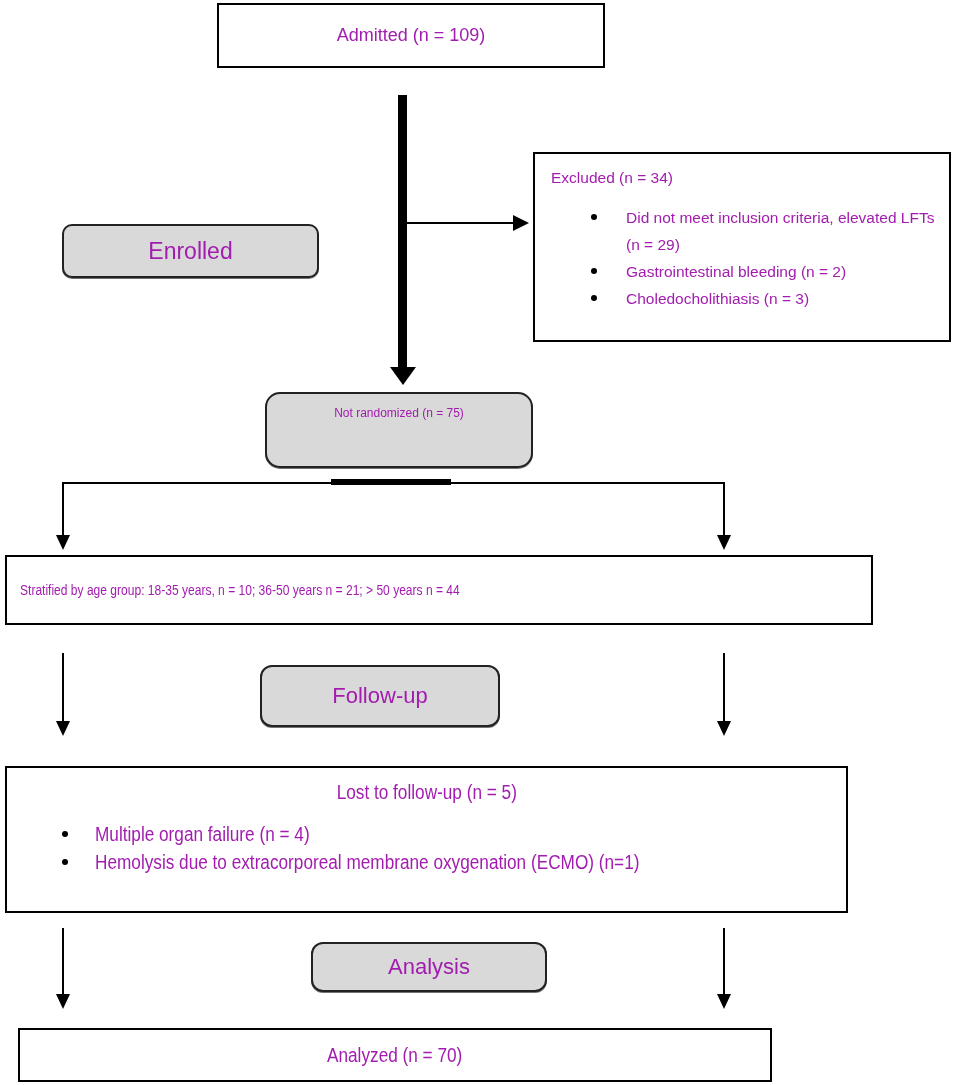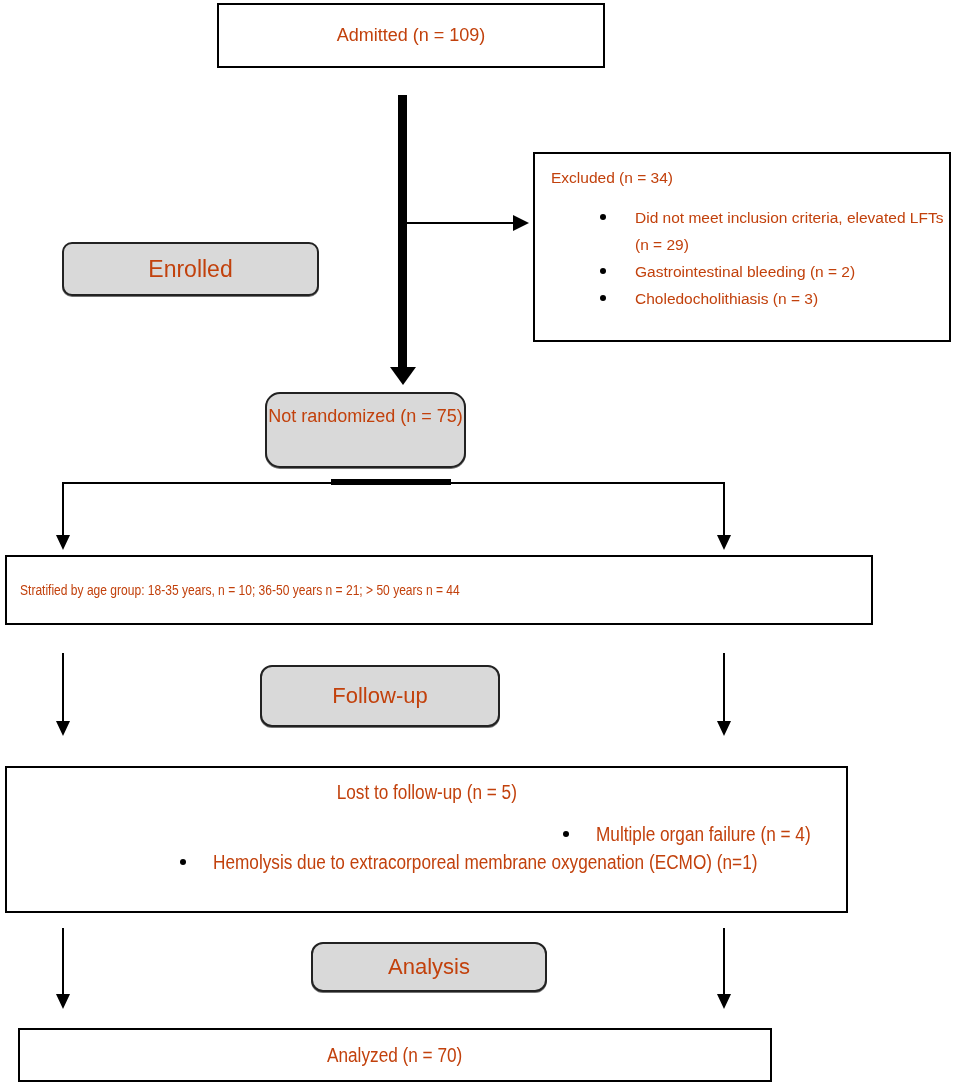--- a/index.html
+++ b/index.html
@@ -2,21 +2,21 @@
 <html><head>
 <meta charset="utf-8">
 <style>
   html, body { margin: 0; padding: 0; background: #ffffff; }
   .canvas {
     position: relative;
     width: 953px;
     height: 1085px;
     background: #ffffff;
     font-family: "Liberation Sans", sans-serif;
-    color: #c2410c;
+    color: #a21caf;
     overflow: hidden;
   }
   .abs { position: absolute; box-sizing: border-box; }
 
   
   .wbox {
     border: 2px solid #000;
     background: #fff;
   }
   .wbox.center {
@@ -59,21 +59,21 @@
     border-left: 16px solid #000;
   }
 
   .narrow {
     display: inline-block;
     transform: scaleX(0.86);
   }
   .narrow.from-left { transform-origin: 0 50%; }
   .narrow.from-center { transform-origin: 50% 50%; }
 
-  .bullet-row { display: flex; align-items: flex-start; justify-content: flex-end; }
+  .bullet-row { display: flex; align-items: flex-start; }
   .dot {
     flex: 0 0 auto;
     width: 6px; height: 6px;
     border-radius: 50%;
     background: #000;
   }
 
   
   .excl-title { font-size: 15.5px; line-height: 22px; }
   .excl-list  { margin-top: 15px; font-size: 15.5px; }
@@ -93,21 +93,21 @@
 
 <div class="canvas">
 
   <div class="abs wbox center" style="left:217px; top:3px; width:388px; height:65px; font-size:18px;">
     <span>Admitted (n = 109)</span>
   </div>
 
   <div class="abs thick" style="left:398px; top:95px; width:9px; height:272px;"></div>
   <div class="abs tri-down big" style="left:390px; top:367px;"></div>
 
-  <div class="abs gbox" style="left:62px; top:242px; width:257px; height:54px; font-size:23px; border-radius:10px;">
+  <div class="abs gbox" style="left:62px; top:224px; width:257px; height:54px; font-size:23px; border-radius:10px;">
     <span>Enrolled</span>
   </div>
 
   <div class="abs hline" style="left:407px; top:222px; width:106px;"></div>
   <div class="abs tri-right" style="left:513px; top:215px;"></div>
 
   <div class="abs wbox" style="left:533px; top:152px; width:418px; height:190px; padding:13px 2px 0 16px;">
     <div class="excl-title">Excluded (n = 34)</div>
     <div class="excl-list">
       <div class="bullet-row">
@@ -118,21 +118,21 @@
         <span class="dot"></span>
         <span class="text">Gastrointestinal bleeding (n = 2)</span>
       </div>
       <div class="bullet-row">
         <span class="dot"></span>
         <span class="text">Choledocholithiasis  (n = 3)</span>
       </div>
     </div>
   </div>
 
-  <div class="abs gbox" style="left:265px; top:392px; width:201px; height:76px; border-radius:15px; align-items:flex-start; padding-top:12px; font-size:18px;">
+  <div class="abs gbox" style="left:265px; top:392px; width:268px; height:76px; border-radius:15px; align-items:flex-start; padding-top:12px; font-size:12px;">
     <span>Not randomized (n = 75)</span>
   </div>
 
   <div class="abs hline" style="left:62px; top:482px; width:663px;"></div>
   <div class="abs thick" style="left:331px; top:479px; width:120px; height:6px;"></div>
 
   <div class="abs vline" style="left:62px; top:482px; height:53px;"></div>
   <div class="abs tri-down" style="left:56px; top:535px;"></div>
 
   <div class="abs vline" style="left:723px; top:482px; height:53px;"></div>

